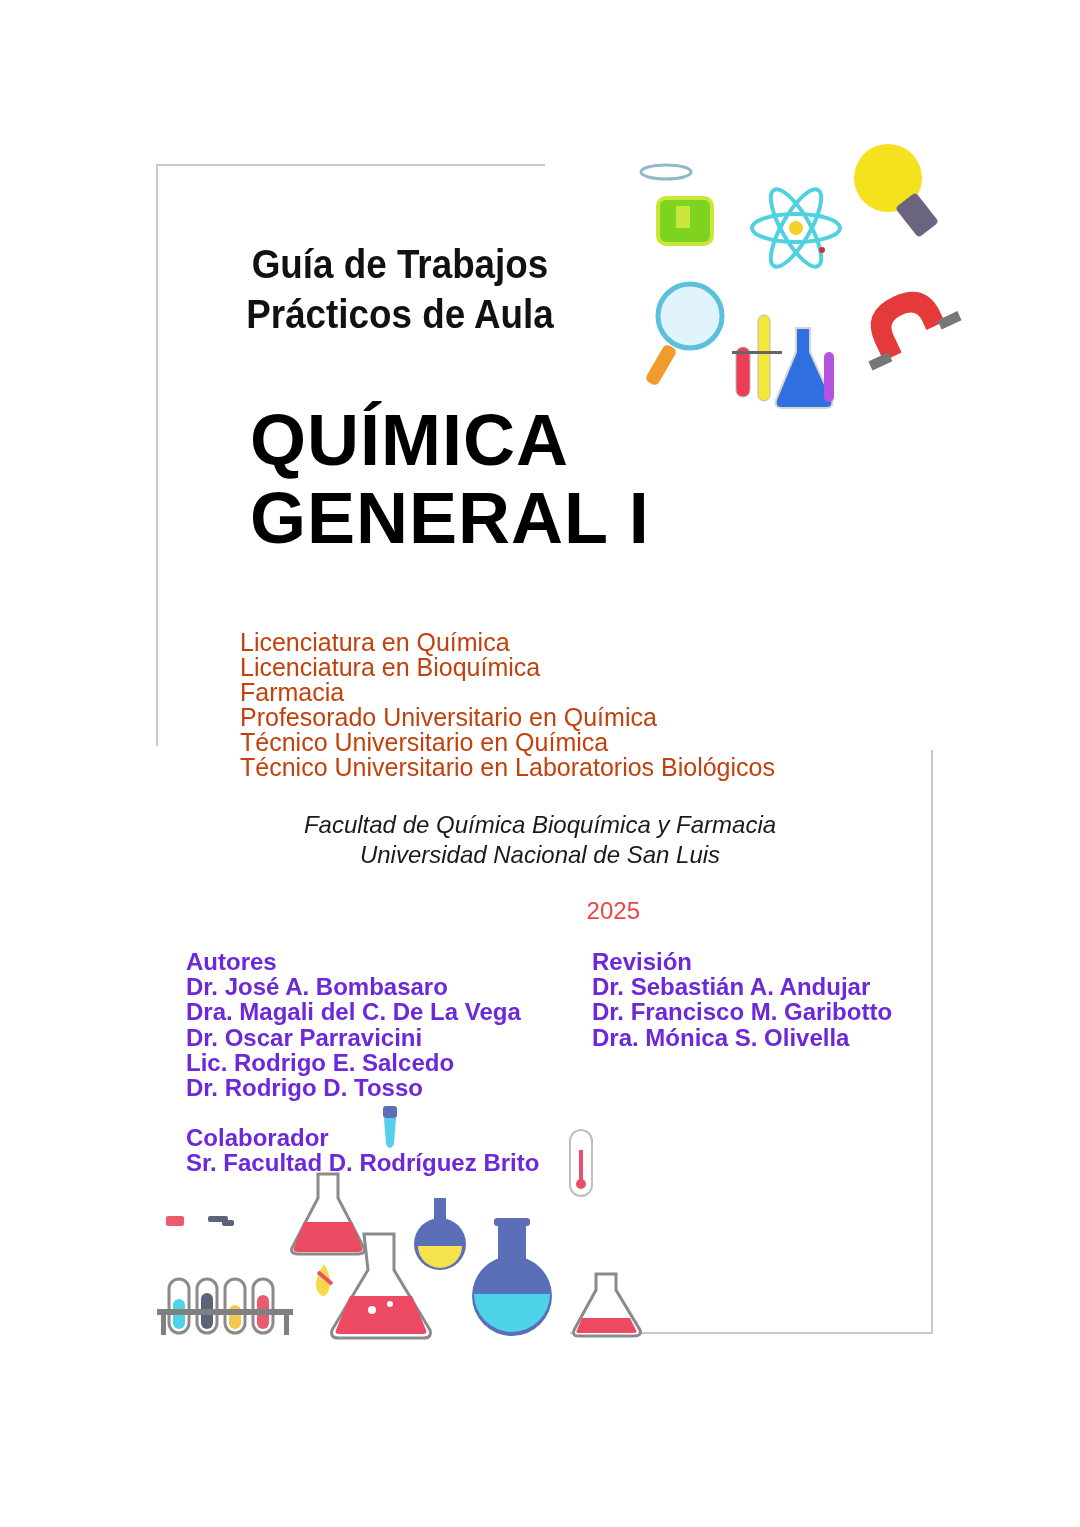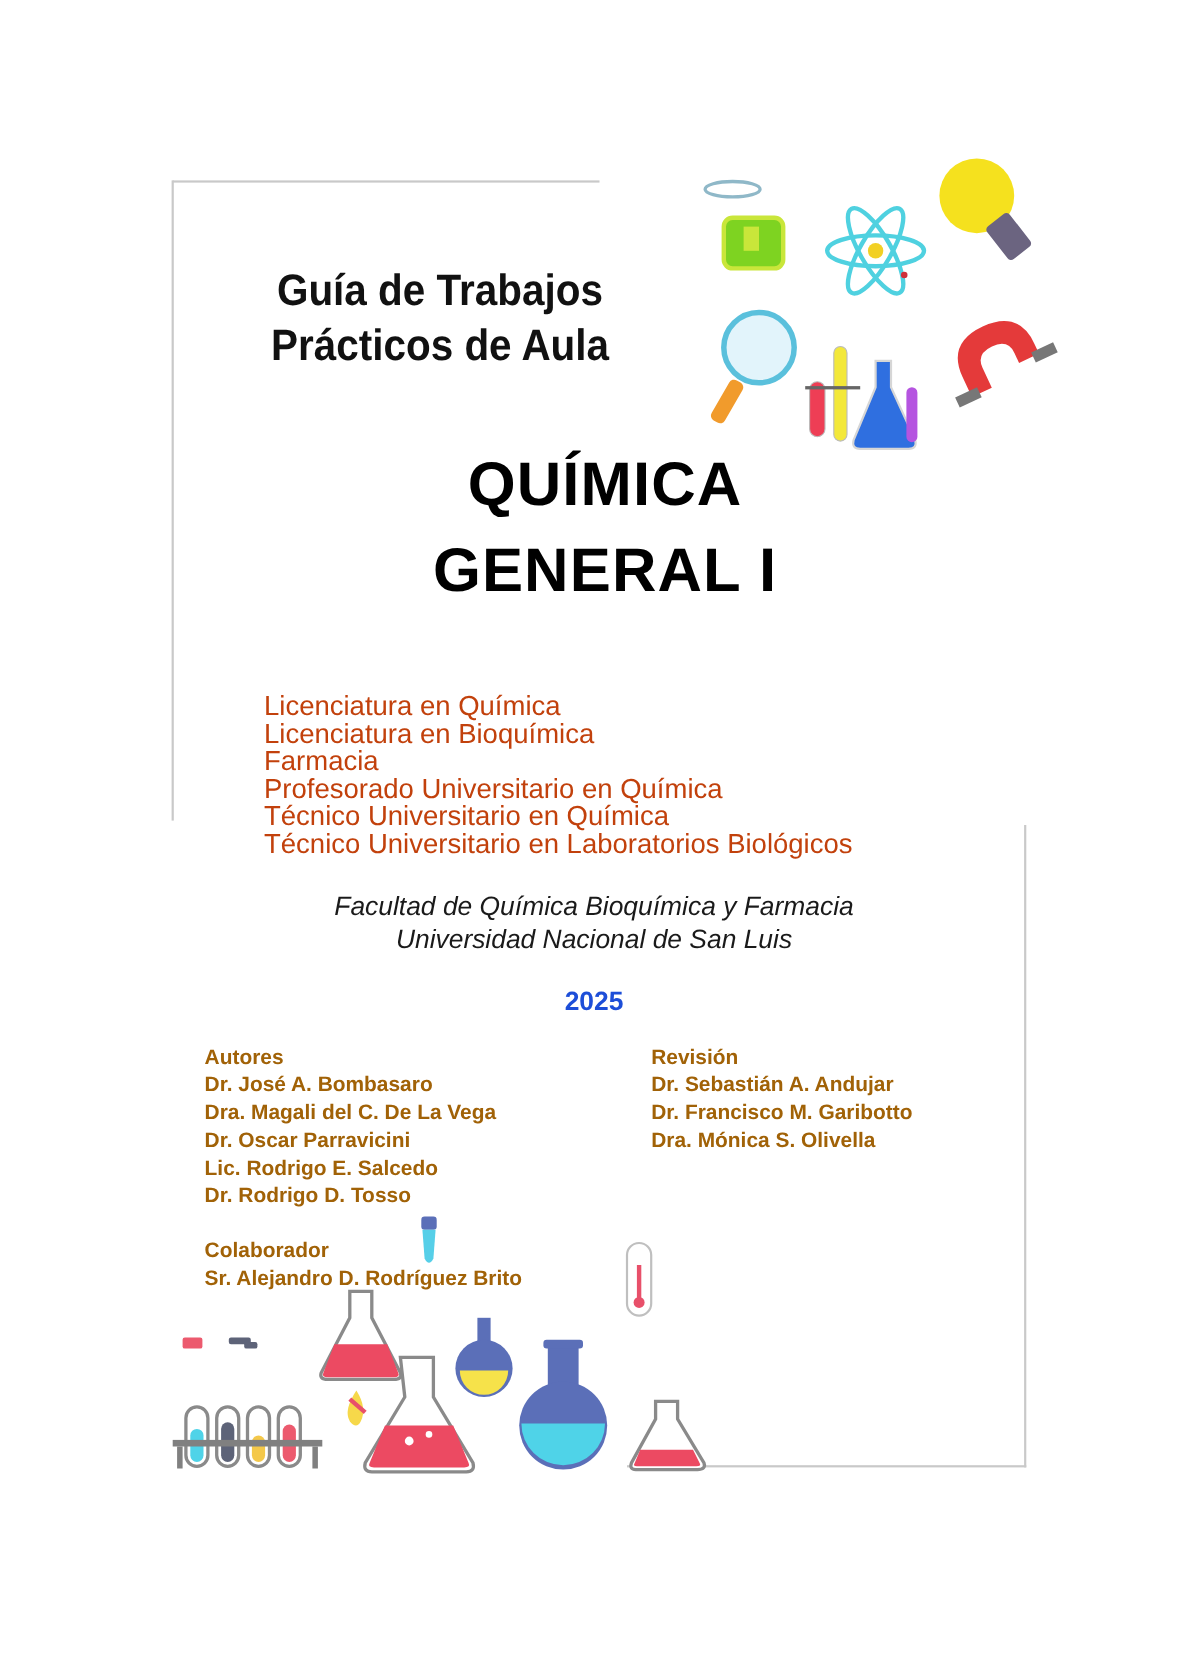--- a/index.html
+++ b/index.html
@@ -2,30 +2,30 @@
 <html><head>
   <meta charset="utf-8">
   <style>
     html, body { margin: 0; padding: 0; background: #ffffff; }
     body { width: 1080px; height: 1527px; position: relative; overflow: hidden;
            font-family: "Liberation Sans", sans-serif; color: #111; }
     .frame { position: absolute; background: #c9c9c9; }
     .subtitle { position: absolute; left: 180px; width: 440px; text-align: center;
                 font-weight: bold; font-size: 40px; line-height: 48px; color: #111;
                 transform: scaleX(0.92); transform-origin: center; }
-    .big { position: absolute; left: 250px; width: 600px; text-align: center;
-           font-weight: bold; font-size: 56px; line-height: 100px; color: #000;
+    .big { position: absolute; left: 250px; width: 600px; text-align: left;
+           font-weight: bold; font-size: 72px; line-height: 100px; color: #000;
            letter-spacing: 1px; }
     .programs { position: absolute; left: 240px; width: 600px; top: 630px;
                 text-align: left; font-size: 25px; line-height: 25px; color: #c2410c; }
     .faculty { position: absolute; left: 240px; width: 600px; top: 810px;
                text-align: center; font-style: italic; font-size: 24px; line-height: 30px; color: #1a1a1a; }
-    .year { position: absolute; left: 440px; width: 200px; top: 897px; text-align: center;
-            font-weight: bold; font-size: 24px; color: #1d4ed8; }
-    .col { position: absolute; font-weight: bold; font-size: 19px; line-height: 25.2px; color: #a16207; }
+    .year { position: absolute; left: 440px; width: 200px; top: 897px; text-align: right;
+            font-weight: normal; font-size: 24px; color: #ef4444; }
+    .col { position: absolute; font-weight: bold; font-size: 24px; line-height: 25.2px; color: #6d28d9; }
     .col div { white-space: nowrap; }
     .gap { height: 25px; }
     svg { position: absolute; overflow: visible; }
   </style>
 </head>
 <body>
 
 <div class="frame" style="left:157px; top:164px; width:388px; height:2px;"></div>
 <div class="frame" style="left:156px; top:164px; width:2px; height:582px;"></div>
 <div class="frame" style="left:931px; top:750px; width:2px; height:584px;"></div>
@@ -92,21 +92,21 @@
 
 <div class="col" style="left:186px; top:949px;">
   <div>Autores</div>
   <div>Dr. José A. Bombasaro</div>
   <div>Dra. Magali del C. De La Vega</div>
   <div>Dr. Oscar Parravicini</div>
   <div>Lic. Rodrigo E. Salcedo</div>
   <div>Dr. Rodrigo D. Tosso</div>
   <div class="gap"></div>
   <div>Colaborador</div>
-  <div>Sr. Alejandro D. Rodríguez Brito</div>
+  <div>Sr. Facultad D. Rodríguez Brito</div>
 </div>
 
 <div class="col" style="left:592px; top:949px;">
   <div>Revisión</div>
   <div>Dr. Sebastián A. Andujar</div>
   <div>Dr. Francisco M. Garibotto</div>
   <div>Dra. Mónica S. Olivella</div>
 </div>
 
 <svg style="left:378px; top:1106px;" width="24" height="48">

